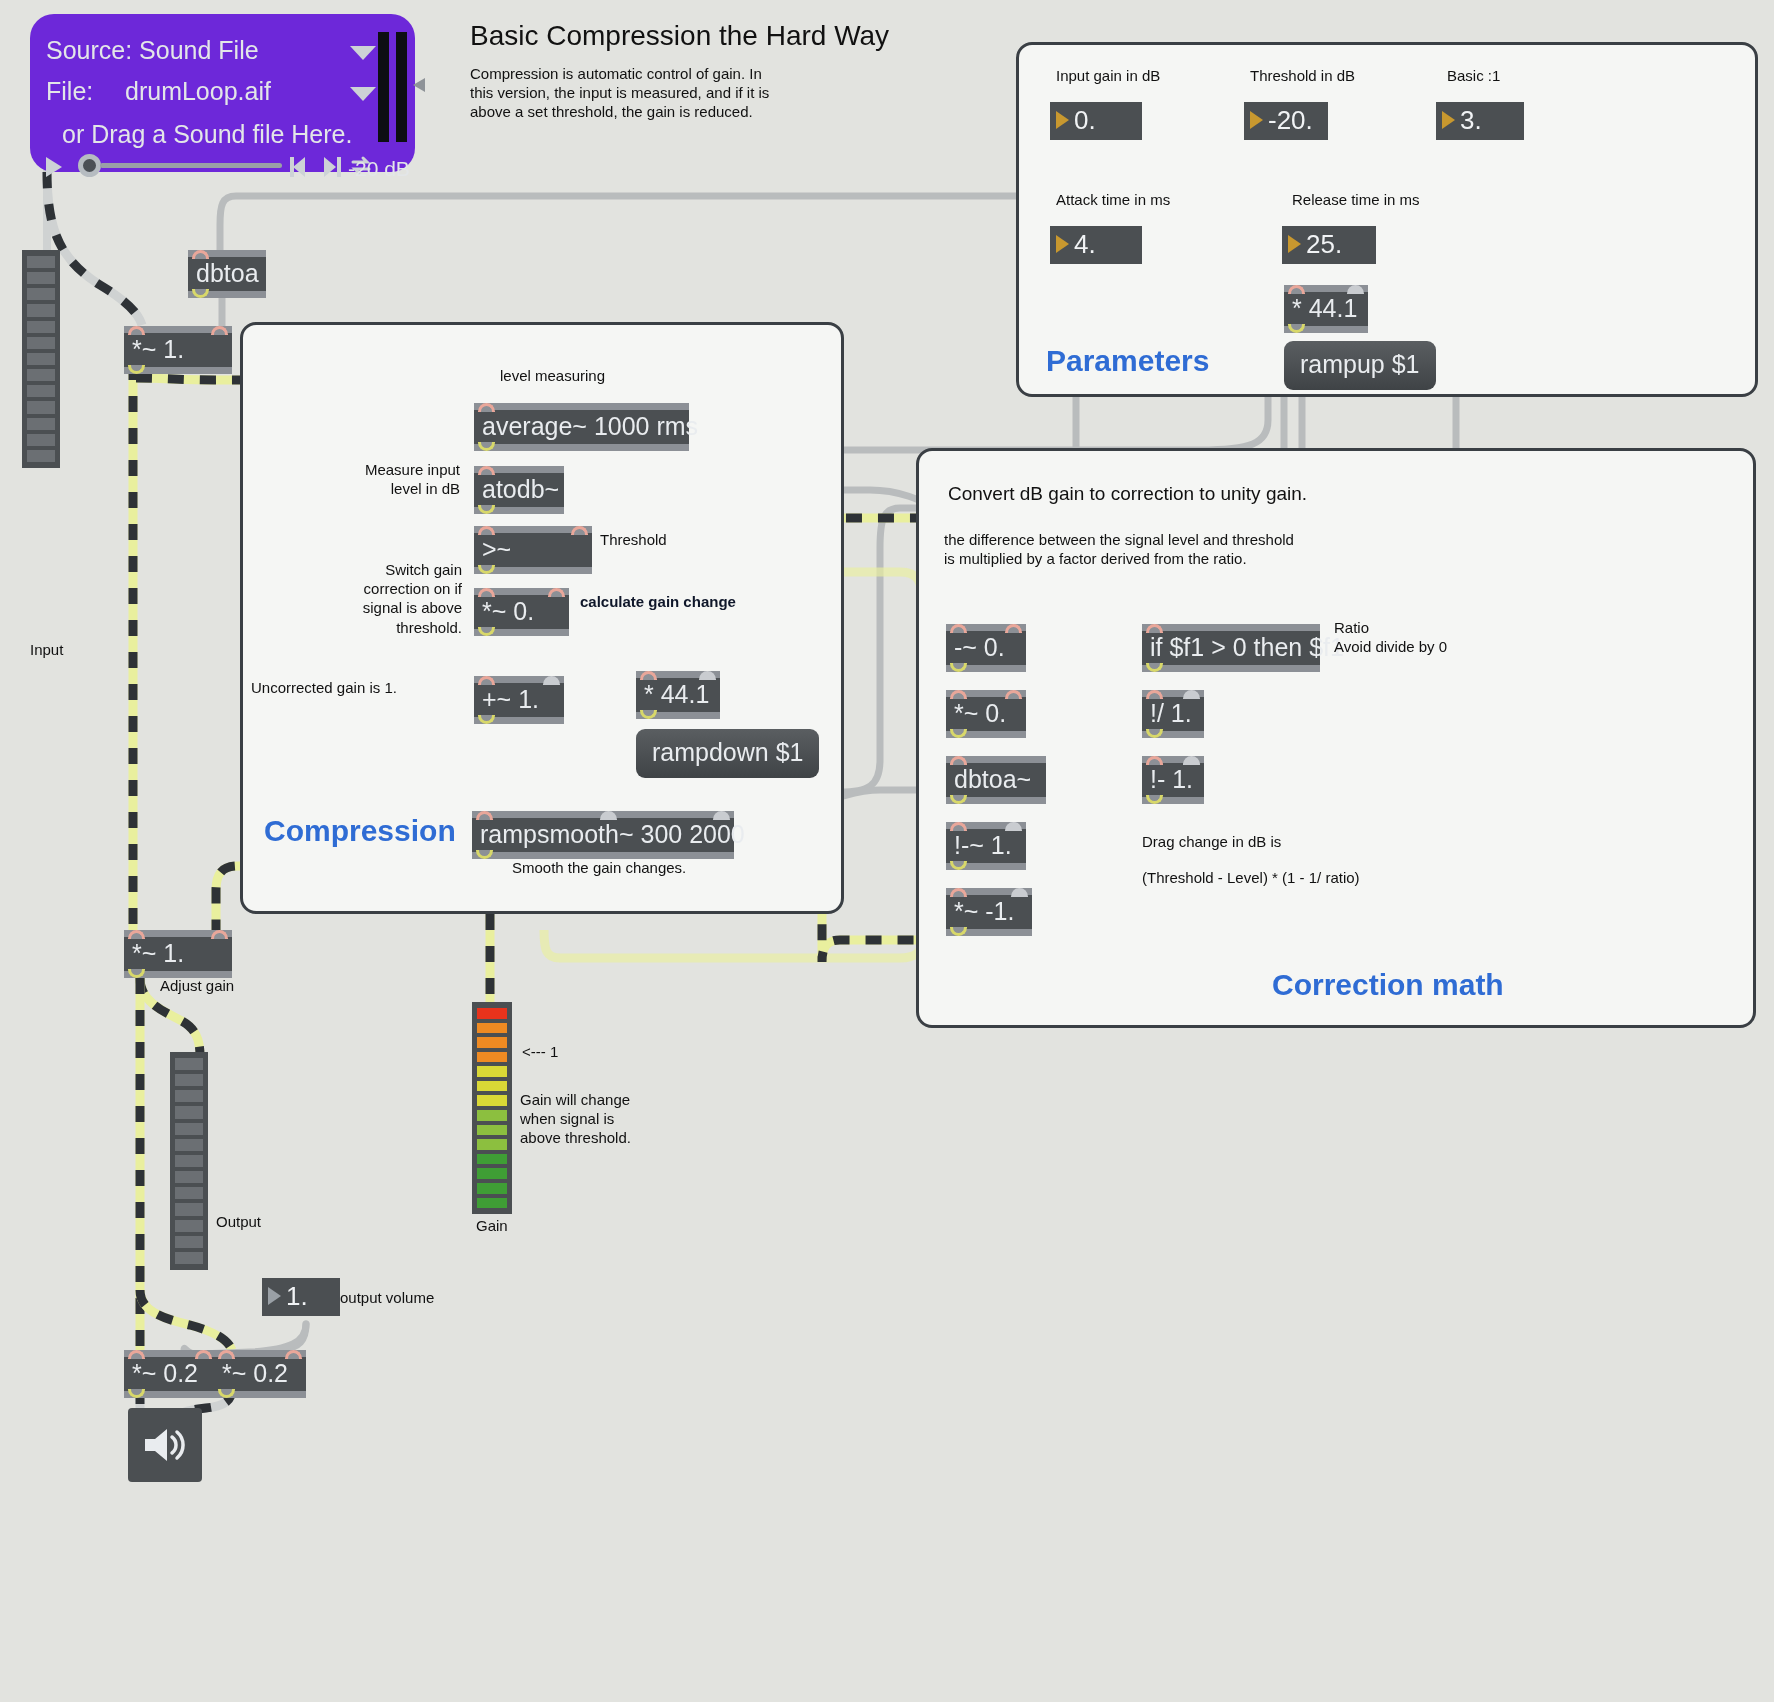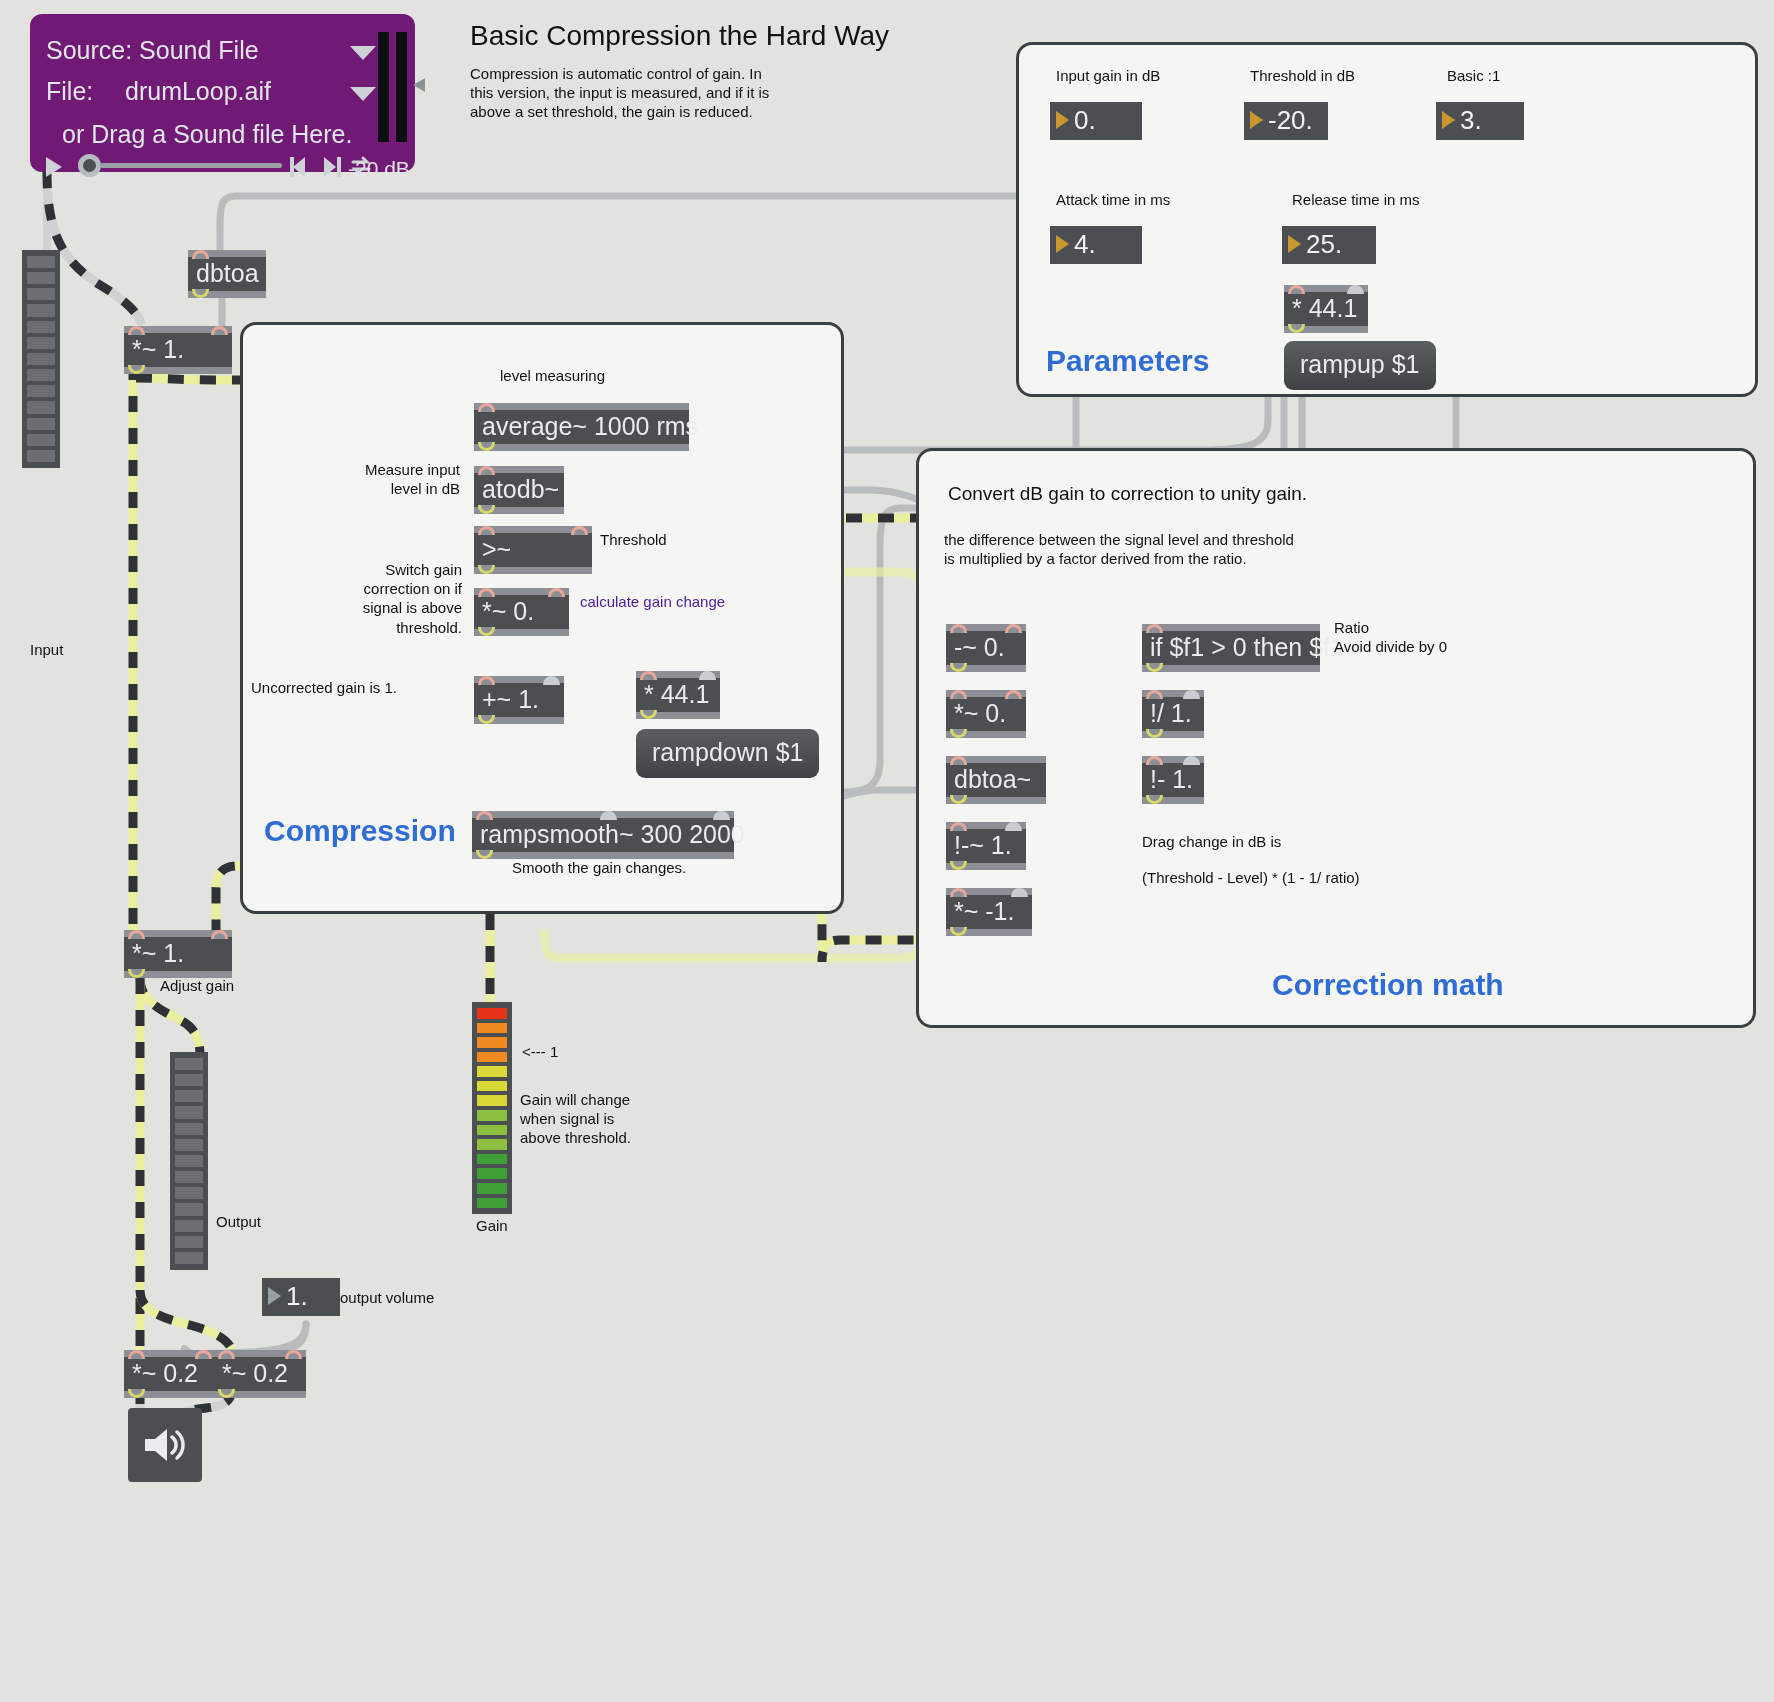--- a/index.html
+++ b/index.html
@@ -5,21 +5,21 @@
   html,body{margin:0;padding:0;}
   body{
     width:1774px;height:1702px;position:relative;
     background:#e2e3df;
     font-family:"Liberation Sans", sans-serif;
     overflow:hidden;
   }
   .abs{position:absolute;}
   
   .cmt{font-size:15px;color:#111;line-height:1.28;white-space:pre-line;}
-  .cmt.red{color:#4c1d95;}
+  .cmt.red{color:#0f172a;font-weight:bold;}
   .cmt.blue{color:#2f6cd4;font-weight:bold;font-size:30px;}
   .cmt.right{text-align:right;}
   .title{font-size:28px;color:#111;}
   
   .obj{
     background:#4b4f52;color:#e9ecef;font-size:25px;
     border-top:7px solid #8c9096;border-bottom:7px solid #8c9096;
     padding:3px 8px 5px 8px;box-sizing:border-box;white-space:nowrap;
     line-height:1.05;
   }
@@ -49,21 +49,21 @@
   
   .panel{
     background:#f5f6f4;border:3px solid #3a3f44;border-radius:16px;
     box-sizing:border-box;
   }
   
   .meter{background:#4b4f52;box-sizing:border-box;padding:6px 5px;
          display:flex;flex-direction:column;justify-content:flex-start;gap:4px;}
   .meter .seg{flex:1 1 auto;background:#6b6f73;}
   
-  .sfpanel{background:#701a75;border-radius:12px;box-sizing:border-box;}
+  .sfpanel{background:#6d28d9;border-radius:24px;box-sizing:border-box;}
   .sfrow{color:#e3e6e8;font-size:25px;}
   .caret{width:0;height:0;border-left:13px solid transparent;border-right:13px solid transparent;
          border-top:14px solid #cdd2d6;}
   .sfbars{background:#0d0e13;}
   .slider-track{height:5px;background:#9aa0a6;border-radius:3px;}
   .slider-knob{width:23px;height:23px;border:5px solid #b6bcc1;border-radius:50%;box-sizing:border-box;background:#4b5055;}
   
   .spk{background:#4b4f52;border-radius:4px;display:flex;align-items:center;justify-content:center;}
   svg{display:block;}
   .wire{position:absolute;pointer-events:none;}

